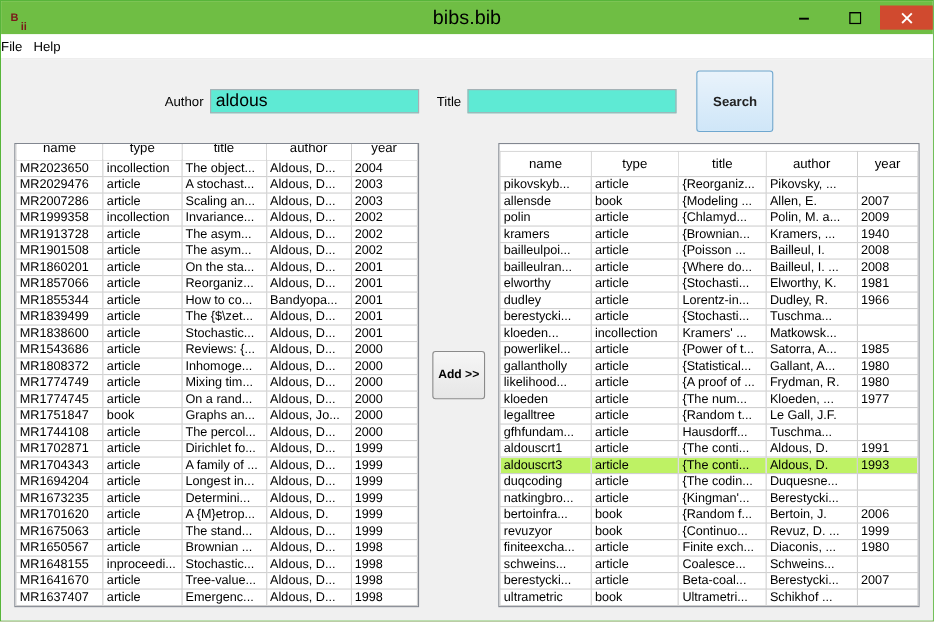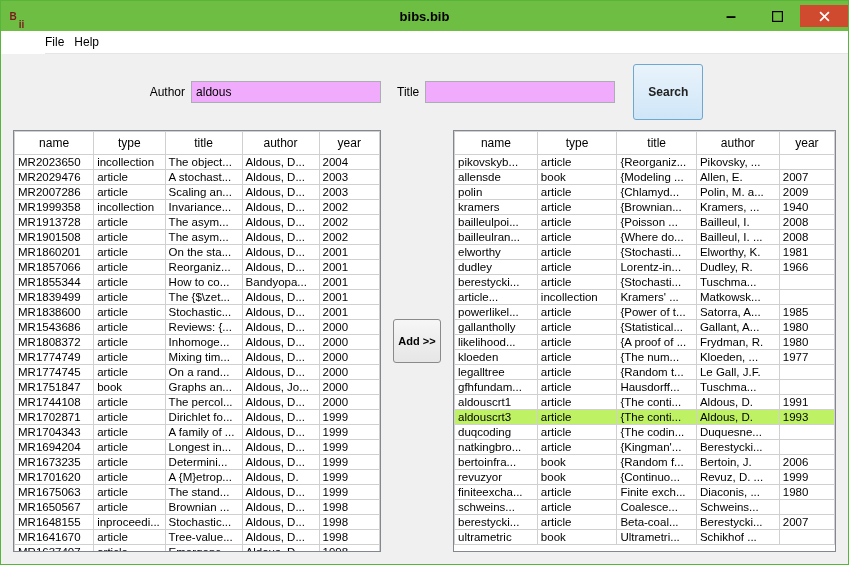--- a/index.html
+++ b/index.html
@@ -36,22 +36,21 @@
     display:flex; align-items:center; justify-content:center;
     font-weight: bold;
     font-size: 10px;
     color: #7a1a1a;
   }
   .titlebar .icon span { display:block; }
   .titlebar .title {
     position: absolute;
     left: 50%;
     transform: translateX(-50%);
-    font-size: 13px;
-    font-weight: bold;
+    font-size: 18px;
   }
   .win-controls {
     margin-left: auto;
     display: flex;
     height: 22px;
     margin-right: 0;
   }
   .win-btn {
     width: 46px;
     height: 22px;
@@ -65,21 +64,20 @@
   .win-btn.min { font-weight:bold; font-size:18px; line-height:0; padding-bottom:4px;}
   .win-btn.max svg { width:11px; height:11px; }
   .menubar {
     height: 22px;
     background: #fff;
     border-bottom: 1px solid #e5e5e5;
     display: flex;
     align-items: center;
     padding-left: 0;
     gap: 10px;
-    margin-left: 44px;
   }
   .menubar span { cursor: default; }
   .content {
     flex: 1;
     background: #f0f0f0;
     padding: 10px 12px 12px 12px;
     display: flex;
     flex-direction: column;
     min-height: 0;
   }
@@ -89,22 +87,22 @@
     justify-content: center;
     gap: 6px;
     margin-bottom: 10px;
   }
   .searchbar label { margin-left: 4px; }
   .searchbar input[type=text] {
     border: 1px solid #abadb3;
     height: 20px;
     padding: 0 4px;
     font-family: Tahoma, Arial, sans-serif;
-    font-size: 12px;
-    background:#f0abfc;
+    font-size: 16px;
+    background:#5eead4;
   }
   .search-btn {
     background: linear-gradient(#e9f3fb,#cfe6f8);
     border: 1px solid #6fa7cf;
     border-radius: 3px;
     padding: 20px 14px;
     font-size: 12px;
     font-weight: bold;
     color:#222;
     cursor: pointer;
@@ -115,20 +113,21 @@
     display: flex;
     min-height: 0;
     gap: 6px;
   }
   .table-wrap {
     background: #fff;
     border: 1px solid #828790;
     overflow: hidden;
     position: relative;
     display:flex;
+    align-items:flex-end;
   }
   .left-wrap { width: 366px; }
   .right-wrap { flex:1; }
   .table-scroll {
     overflow-y: scroll;
     overflow-x: auto;
     flex:1;
   }
   table {
     border-collapse: collapse;
@@ -509,21 +508,21 @@
                   <td>1966</td>
                 </tr>
                 <tr>
                   <td>berestycki...</td>
                   <td>article</td>
                   <td>{Stochasti...</td>
                   <td>Tuschma...</td>
                   <td></td>
                 </tr>
                 <tr>
-                  <td>article...</td>
+                  <td>kloeden...</td>
                   <td>incollection</td>
                   <td>Kramers' ...</td>
                   <td>Matkowsk...</td>
                   <td></td>
                 </tr>
                 <tr>
                   <td>powerlikel...</td>
                   <td>article</td>
                   <td>{Power of t...</td>
                   <td>Satorra, A...</td>

